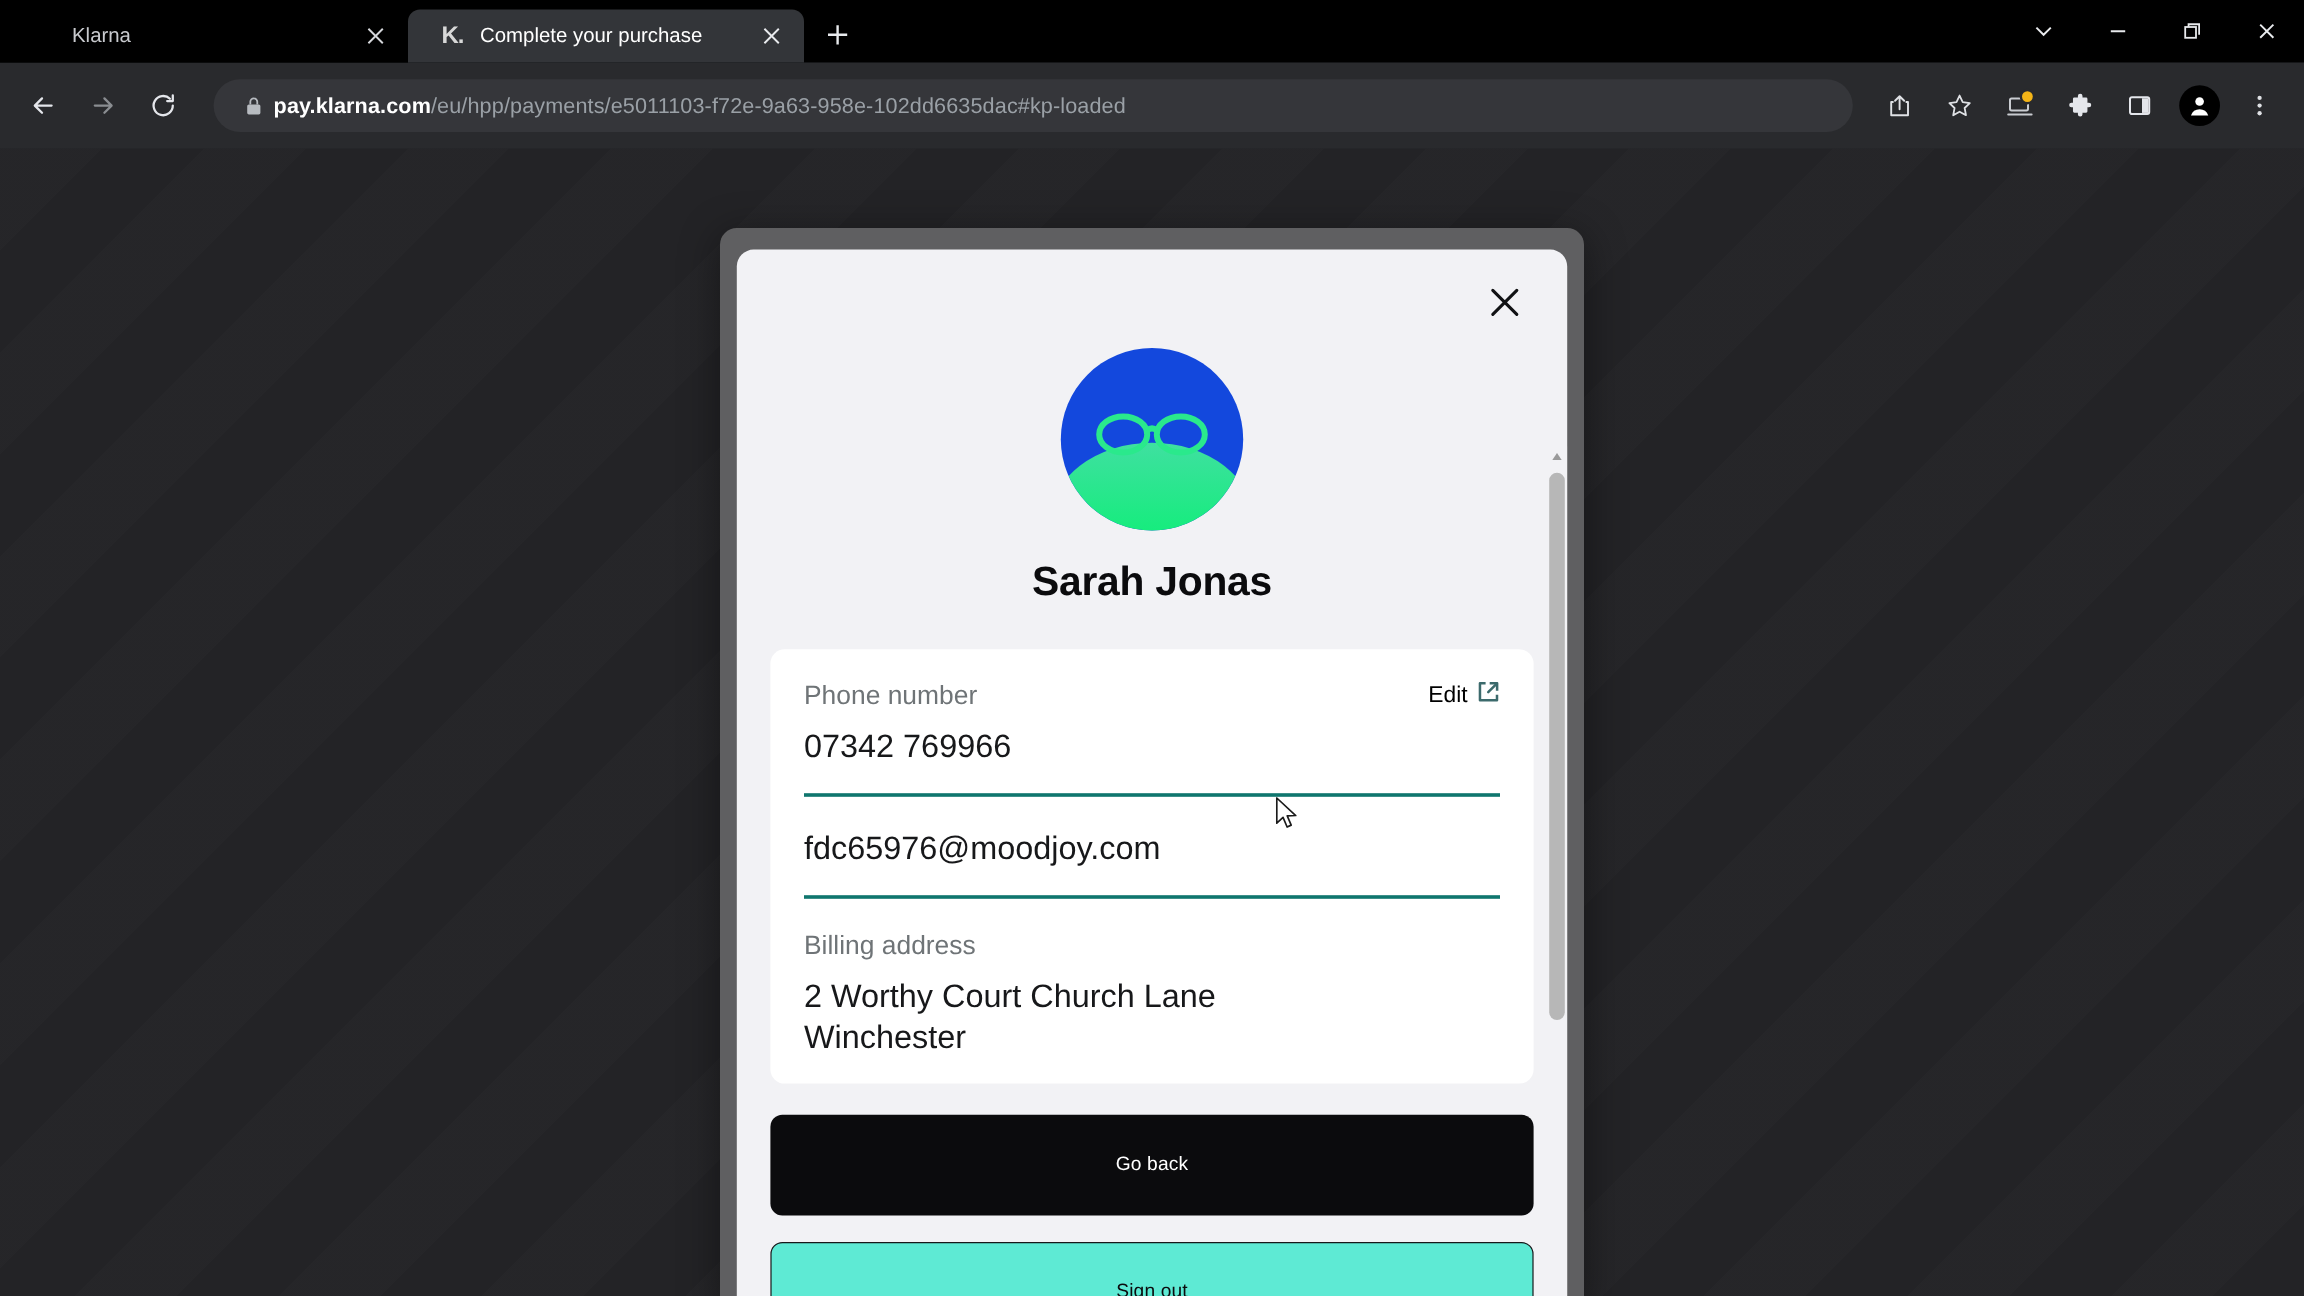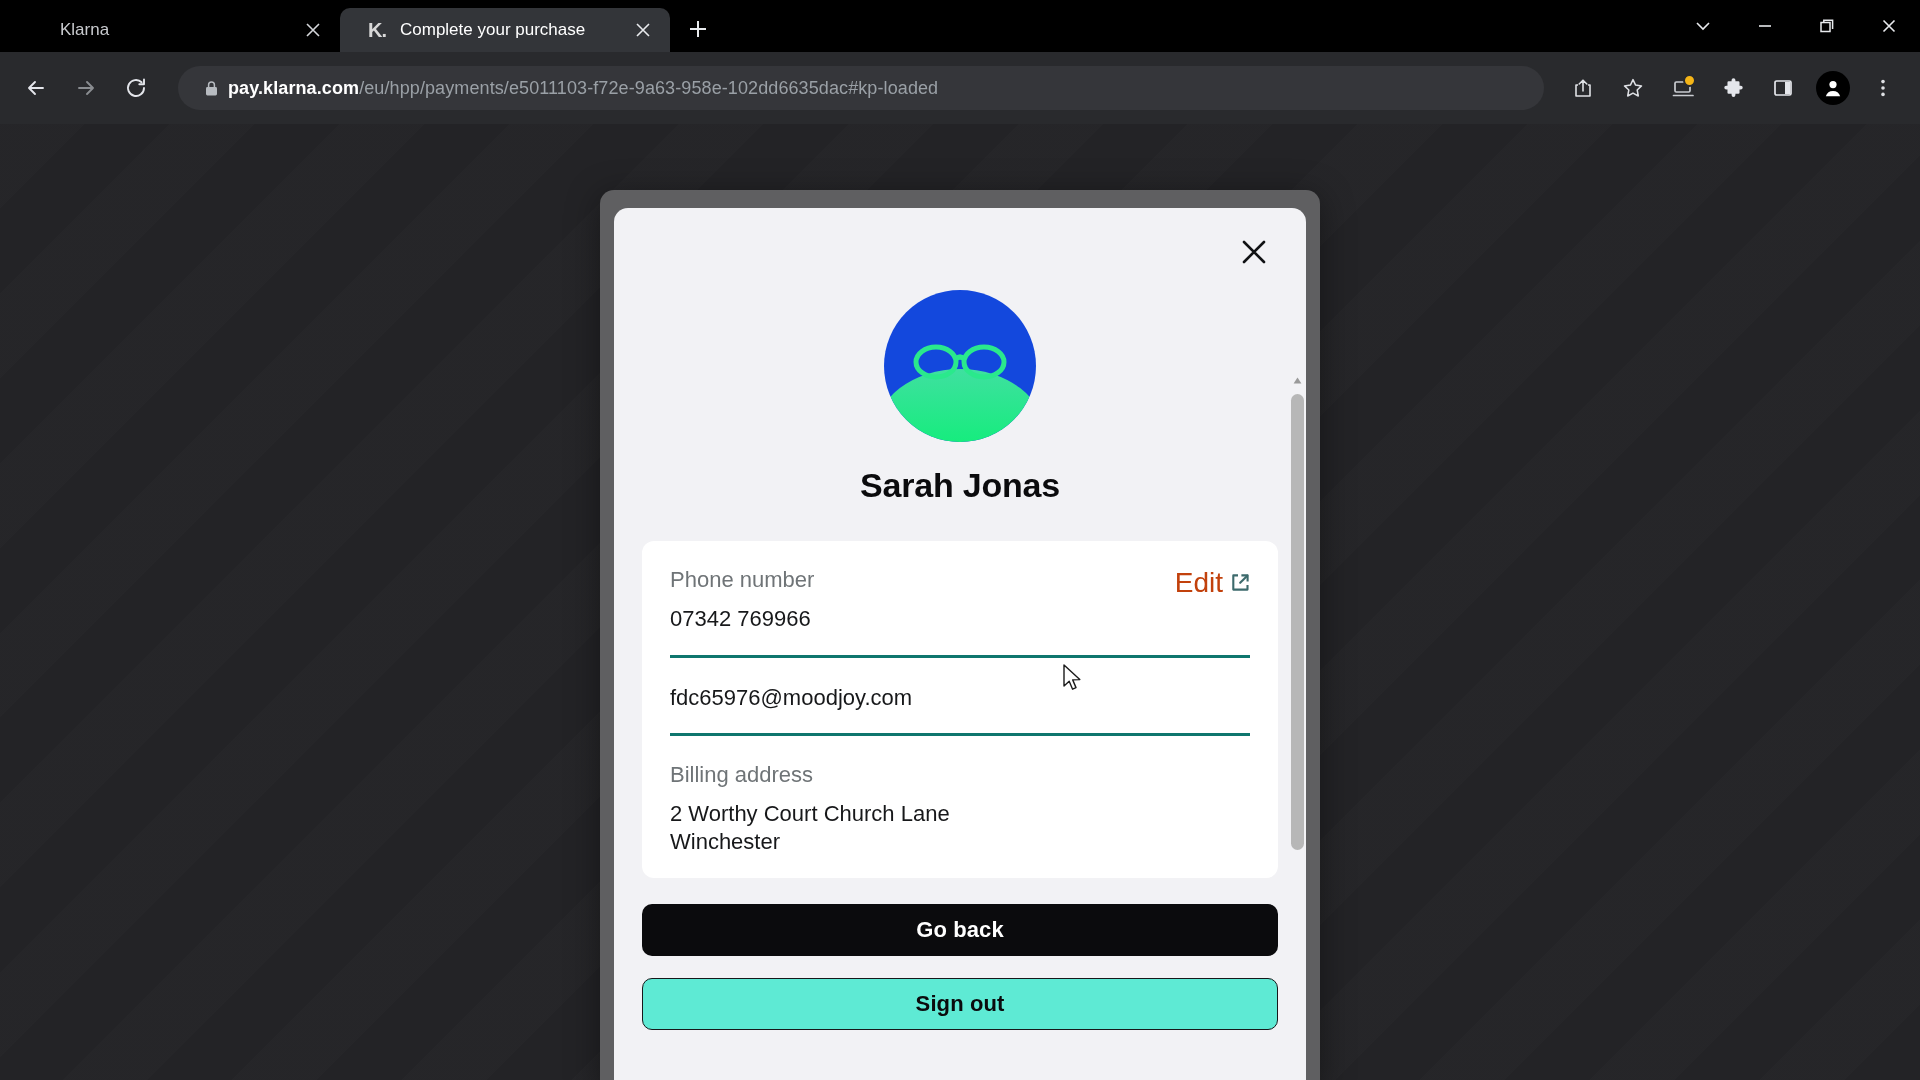--- a/index.html
+++ b/index.html
@@ -134,30 +134,30 @@
     letter-spacing:-.2px;
   }
 
   .info-card {
     background:#ffffff; border-radius:12px; margin:36px 28px 0 28px;
     padding:0 28px; flex:none;
   }
   .info-row { padding:26px 0 22px 0; border-bottom:3px solid #0f766e; position:relative; }
   .info-row:last-child { border-bottom:none; }
   .info-label { font-size:22px; color:#6f7477; margin-bottom:12px; }
-  .info-value { font-size:22px; color:#17181a; line-height:1.26; }
+  .info-value { font-size:27px; color:#17181a; line-height:1.26; }
   .edit-link {
     position:absolute; right:0; top:26px; display:flex; align-items:center;
-    gap:8px; font-size:28px; color:#c2410c; font-weight:500;
+    gap:8px; font-size:19px; color:#000000; font-weight:500;
   }
 
   .actions { padding:26px 28px 0 28px; flex:none; }
   .btn {
-    width:100%; height:52px; border-radius:10px; display:flex;
-    align-items:center; justify-content:center; font-size:22px; font-weight:bold;
+    width:100%; height:84px; border-radius:10px; display:flex;
+    align-items:center; justify-content:center; font-size:16px; font-weight:normal;
     letter-spacing:.1px;
   }
   .btn-primary { background:#0b0b0d; color:#ffffff; margin-bottom:22px; }
   .btn-secondary { background:#5eead4; color:#0b0b0d; border:1px solid #17181a; }
 
   
   .vscroll {
     position:absolute; right:0px; top:82px; width:17px; bottom:0;
     background:#f2f2f5;
   }

